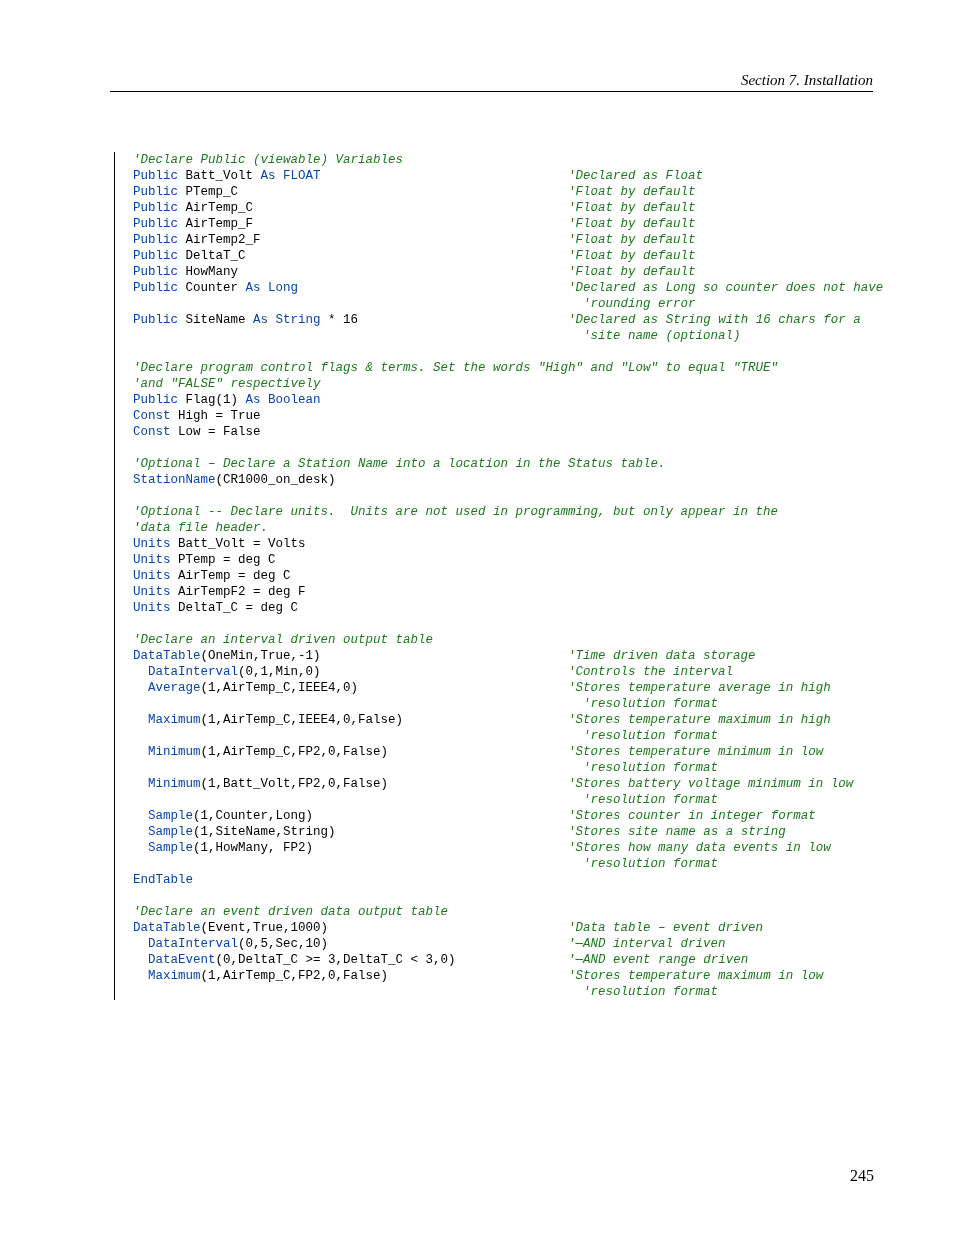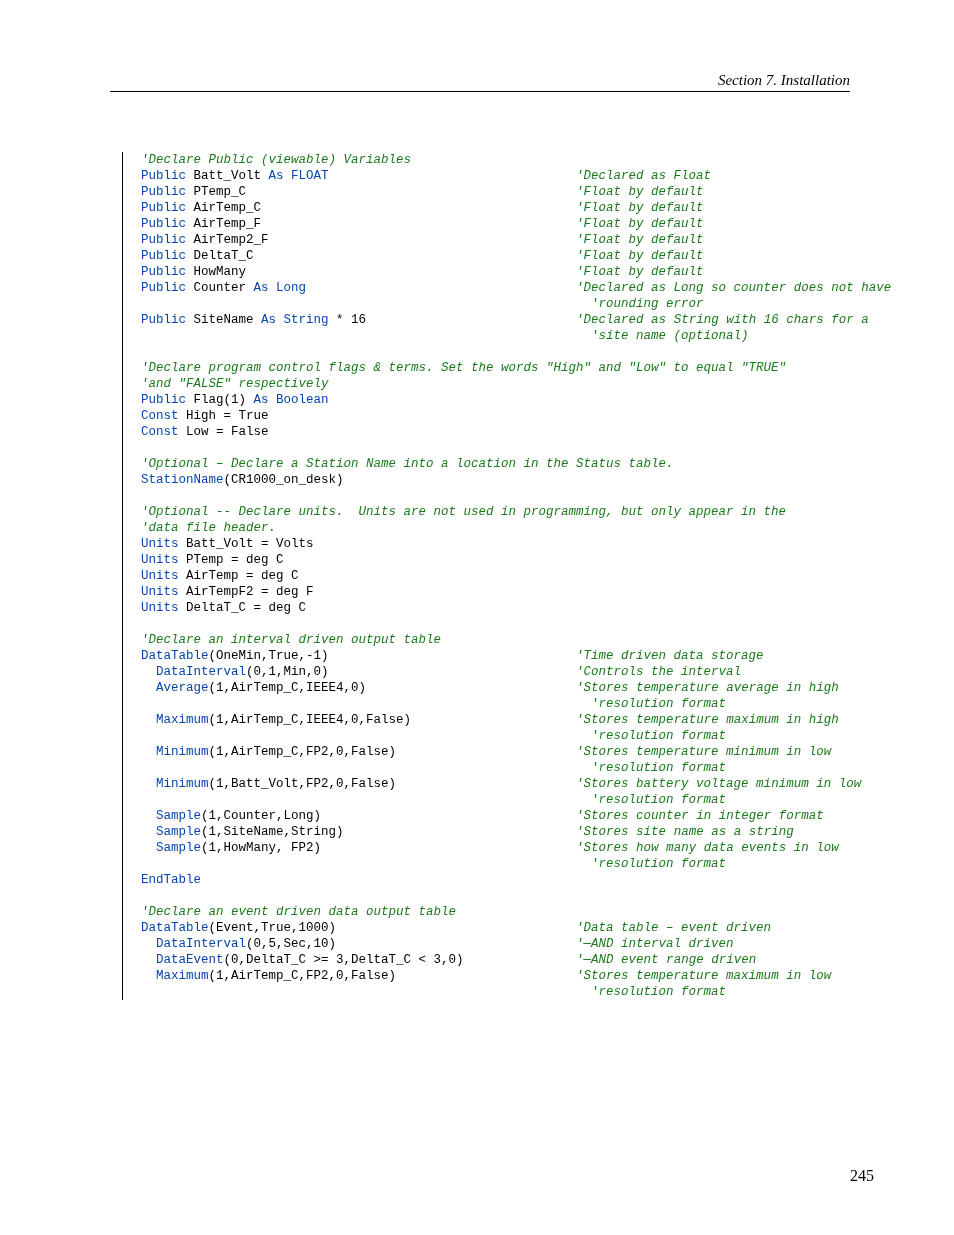--- a/index.html
+++ b/index.html
@@ -4,21 +4,21 @@
 <style>
   html, body {
     margin: 0;
     padding: 0;
     background: #fff;
   }
   .page {
     width: 954px;
     height: 1235px;
     box-sizing: border-box;
-    padding: 72px 104px 50px 110px;
+    padding: 72px 81px 50px 110px;
     position: relative;
     font-family: "Times New Roman", Times, serif;
   }
   .header {
     text-align: right;
     font-style: italic;
     font-size: 15px;
     border-bottom: 1px solid #000;
     padding-bottom: 2px;
     margin-bottom: 60px;
@@ -27,21 +27,21 @@
     position: absolute;
     bottom: 50px;
     right: 80px;
     font-size: 16px;
   }
   pre.code {
     font-family: Consolas, "Courier New", monospace;
     font-size: 12.5px;
     line-height: 1.28;
     white-space: pre;
-    margin: 12px;
+    margin: 4px;
     border-left: 1px solid #000;
     padding-left: 18px;
   }
   .c  { color: #1b7a1b; font-style: italic; }
   .kw { color: #0645ad; }
   .fn { color: #0645ad; }
 </style>
 </head>
 <body>
 

